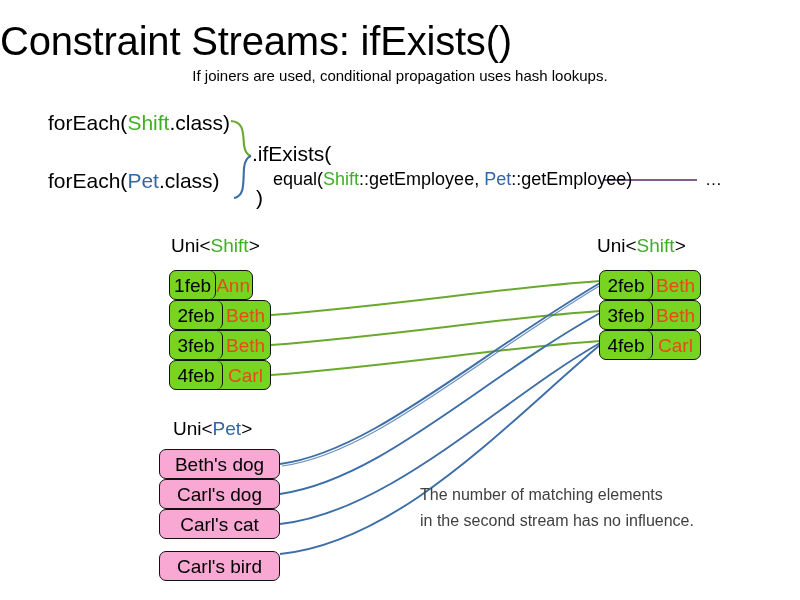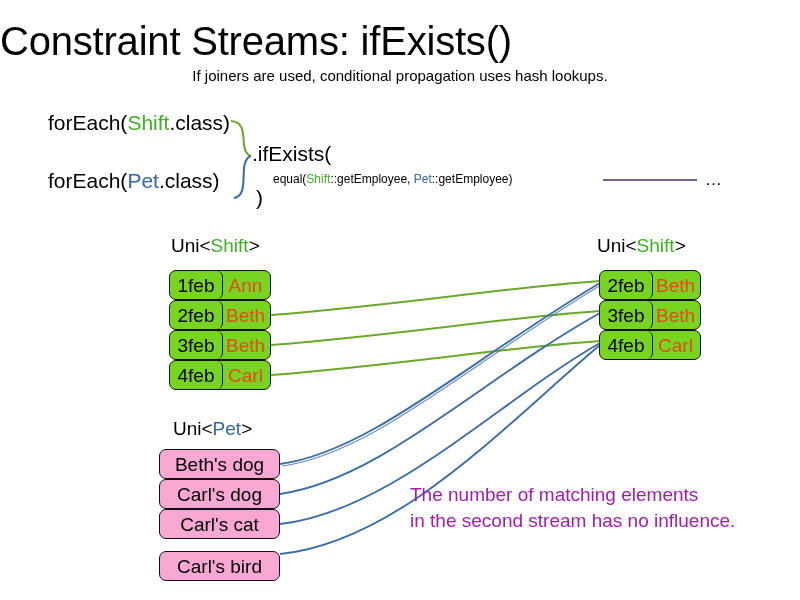--- a/index.html
+++ b/index.html
@@ -62,21 +62,21 @@
   
   .code-line {
     position: absolute;
     font-size: 21px;
     line-height: 25px;
     white-space: nowrap;
   }
   .code-shift { left: 48px; top: 110px; }
   .code-pet   { left: 48px; top: 168px; }
   .code-if    { left: 252px; top: 141px; }
-  .code-eq    { left: 273px; top: 170px; font-size: 12px; line-height: 19px; }
+  .code-eq    { left: 273px; top: 170px; font-size: 18px; line-height: 19px; }
   .code-close { left: 256px; top: 185px; }
 
   .tok-shift { color: #3faf25; }
   .tok-pet   { color: #3465a4; }
 
   .dots {
     position: absolute;
     left: 705px;
     top: 170px;
     font-size: 17px;
@@ -132,25 +132,25 @@
     padding-right: 2px;
   }
   .cell-pet {
     flex: 1;
     color: #000000;
   }
 
   
   .annotation {
     position: absolute;
-    left: 410px;
+    left: 420px;
     top: 482px;
-    font-size: 19px;
+    font-size: 16px;
     line-height: 26px;
-    color: #a21caf;
+    color: #404040;
     white-space: nowrap;
   }
 </style>
 </head>
 <body>
 
 <div id="slide">
 
   <svg id="wires" viewBox="0 0 800 600">
 
@@ -199,21 +199,21 @@
     </div>
 
     <div class="stream-label label-right-shift">
       <span>Uni&lt;</span><span class="tok-shift">Shift</span><span>&gt;</span>
     </div>
 
     <div class="stream-label label-left-pet">
       <span>Uni&lt;</span><span class="tok-pet">Pet</span><span>&gt;</span>
     </div>
 
-    <div class="card card-green" style="left:169px; top:270px; width:102px;">
+    <div class="card card-green" style="left:169px; top:270px; width:84px;">
       <div class="cell cell-date">1feb</div>
       <div class="cell cell-name">Ann</div>
     </div>
     <div class="card card-green" style="left:169px; top:300px; width:102px;">
       <div class="cell cell-date">2feb</div>
       <div class="cell cell-name">Beth</div>
     </div>
     <div class="card card-green" style="left:169px; top:330px; width:102px;">
       <div class="cell cell-date">3feb</div>
       <div class="cell cell-name">Beth</div>

